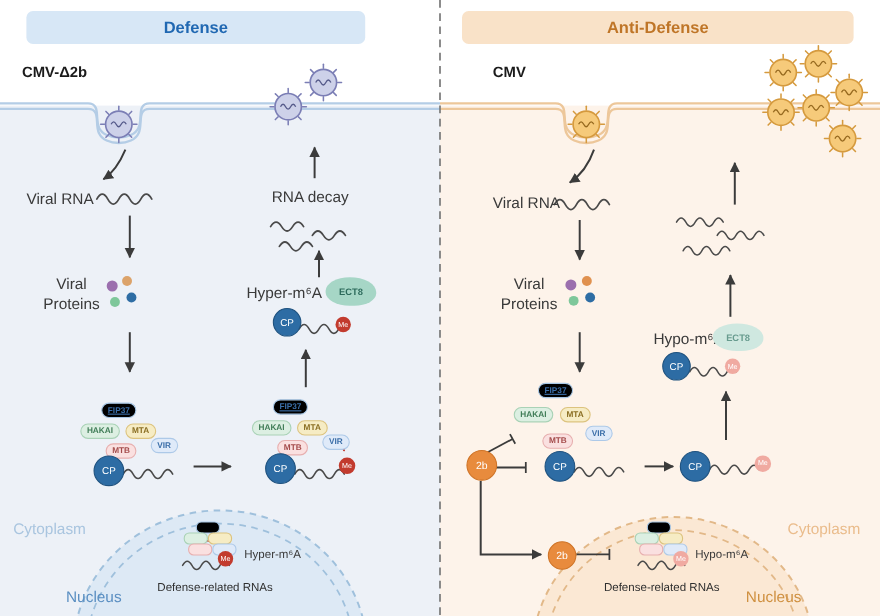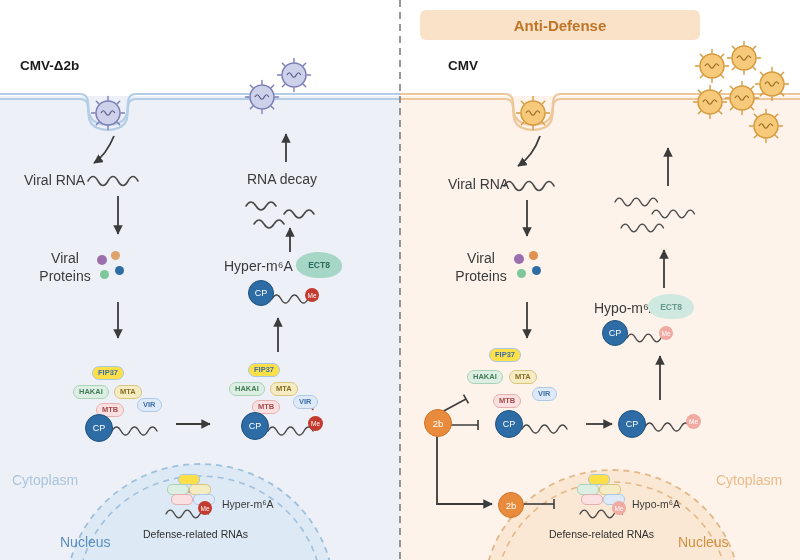--- a/index.html
+++ b/index.html
@@ -7,21 +7,21 @@
          font-family:"Liberation Sans",sans-serif;}
   .stage svg{position:absolute;left:0;top:0;}
   .banner{position:absolute;height:30px;border-radius:6px;display:flex;align-items:center;
           justify-content:center;font-weight:bold;font-size:15px;}
   .title{position:absolute;font-weight:bold;font-size:13.5px;color:#1b1b1b;}
   .lbl{position:absolute;font-size:14px;color:#3a3a3a;line-height:1.25;}
   .lbl.small{font-size:10.5px;}
   .lbl.center{text-align:center;}
   .pill{position:absolute;font-size:7.5px;font-weight:bold;line-height:1;padding:2px 5px;
         border-radius:8px;border:1px solid;white-space:nowrap;}
-  .p-fip{background:#fde047;border-color:#a9c8e6;color:#3b6ea8;}
+  .p-fip{background:#000000;border-color:#a9c8e6;color:#3b6ea8;text-decoration:underline;}
   .p-hakai{background:#dcefe2;border-color:#a9d2b6;color:#417d58;}
   .p-mta{background:#f6ecc4;border-color:#dcc37e;color:#8a6e22;}
   .p-vir{background:#dfeaf9;border-color:#adc9e8;color:#3b6ea8;}
   .p-mtb{background:#fae0e0;border-color:#e7afaf;color:#a44b4b;}
   .pill.mini{width:20px;height:9px;padding:0;border-radius:5px;}
   .circle{position:absolute;border-radius:50%;display:flex;align-items:center;justify-content:center;
           color:#fff;font-weight:normal;}
   .cp{width:26px;height:26px;background:#2d6ca4;border:1px solid #1f527f;font-size:9px;}
   .cp.sm{width:24px;height:24px;}
   .me{width:15px;height:15px;font-size:6.5px;}
@@ -155,20 +155,21 @@
     <use href="#virion" class="vR" transform="translate(744,58)"></use>
     <use href="#virion" class="vR" transform="translate(772,84)"></use>
     <use href="#virion" class="vR" transform="translate(710,102)"></use>
     <use href="#virion" class="vR" transform="translate(742,98)"></use>
     <use href="#virion" class="vR" transform="translate(766,126)"></use>
   </g>
 
   <line x1="400" y1="0" x2="400" y2="560" stroke="#7d7d7d" stroke-width="1.6" stroke-dasharray="7 5"></line>
 </svg>
 
+<div class="banner" style="left:24px;top:10px;width:308px;background:#d7e7f6;color:#2068b2">Defense</div>
 <div class="title" style="left:20px;top:58px">CMV-Δ2b</div>
 
 <div class="lbl" style="left:24px;top:172px">Viral RNA</div>
 <div class="lbl center" style="left:34px;top:250px;width:62px">Viral Proteins</div>
 
 <div class="dot" style="left:97px;top:255px;width:10px;height:10px;background:#9b6fae"></div>
 <div class="dot" style="left:111px;top:251px;width:9px;height:9px;background:#dca36a"></div>
 <div class="dot" style="left:100px;top:270px;width:9px;height:9px;background:#7ec79a"></div>
 <div class="dot" style="left:115px;top:266px;width:9px;height:9px;background:#2e6da4"></div>
 
@@ -198,21 +199,21 @@
 <div class="lbl" style="left:60px;top:534px;color:#5b8fc2">Nucleus</div>
 <div class="pill mini p-fip" style="left:178px;top:474px"></div>
 <div class="pill mini p-hakai" style="left:167px;top:484px"></div>
 <div class="pill mini p-mta" style="left:189px;top:484px"></div>
 <div class="pill mini p-mtb" style="left:171px;top:494px"></div>
 <div class="pill mini p-vir" style="left:193px;top:494px"></div>
 <div class="circle me sm me-red" style="left:198px;top:501px">Me</div>
 <div class="lbl small" style="left:222px;top:498px">Hyper-m⁶A</div>
 <div class="lbl small" style="left:143px;top:528px;color:#2f2f2f">Defense-related RNAs</div>
 
-<div class="banner" style="left:420px;top:10px;width:280px;background:#f9e2c8;color:#bf7527">Anti-Defense</div>
+<div class="banner" style="left:420px;top:10px;width:356px;background:#f9e2c8;color:#bf7527">Anti-Defense</div>
 <div class="title" style="left:448px;top:58px">CMV</div>
 
 <div class="lbl" style="left:448px;top:176px">Viral RNA</div>
 <div class="lbl center" style="left:450px;top:250px;width:62px">Viral Proteins</div>
 
 <div class="dot" style="left:514px;top:254px;width:10px;height:10px;background:#9b6fae"></div>
 <div class="dot" style="left:529px;top:251px;width:9px;height:9px;background:#e0914f"></div>
 <div class="dot" style="left:517px;top:269px;width:9px;height:9px;background:#7ec79a"></div>
 <div class="dot" style="left:532px;top:266px;width:9px;height:9px;background:#2e6da4"></div>
 

